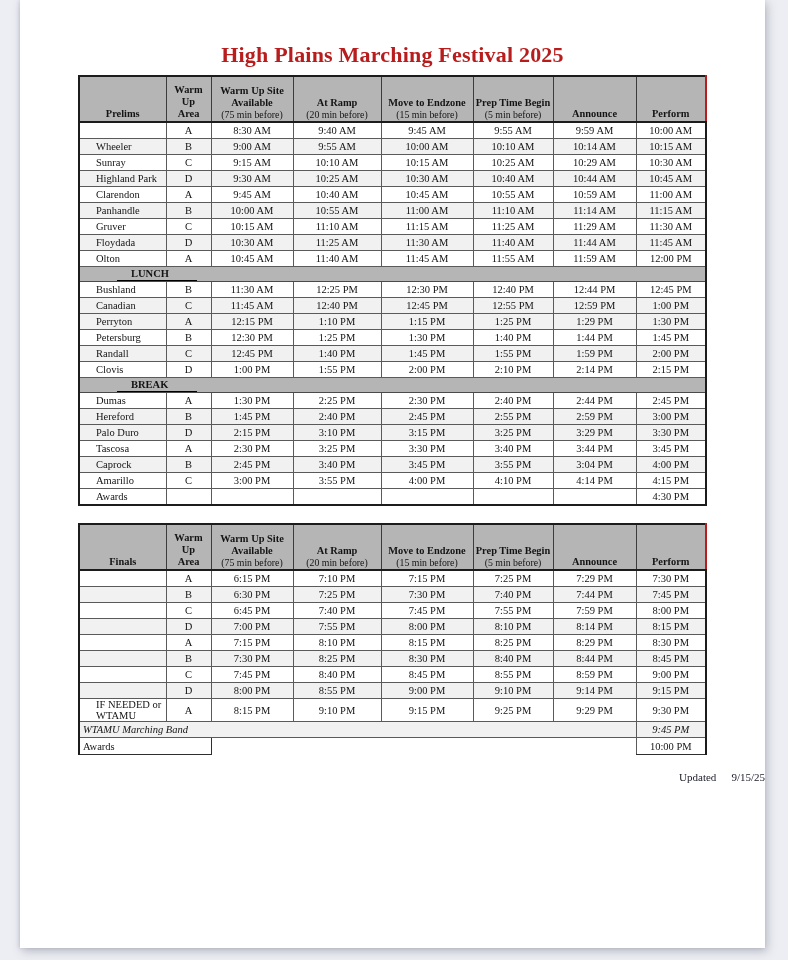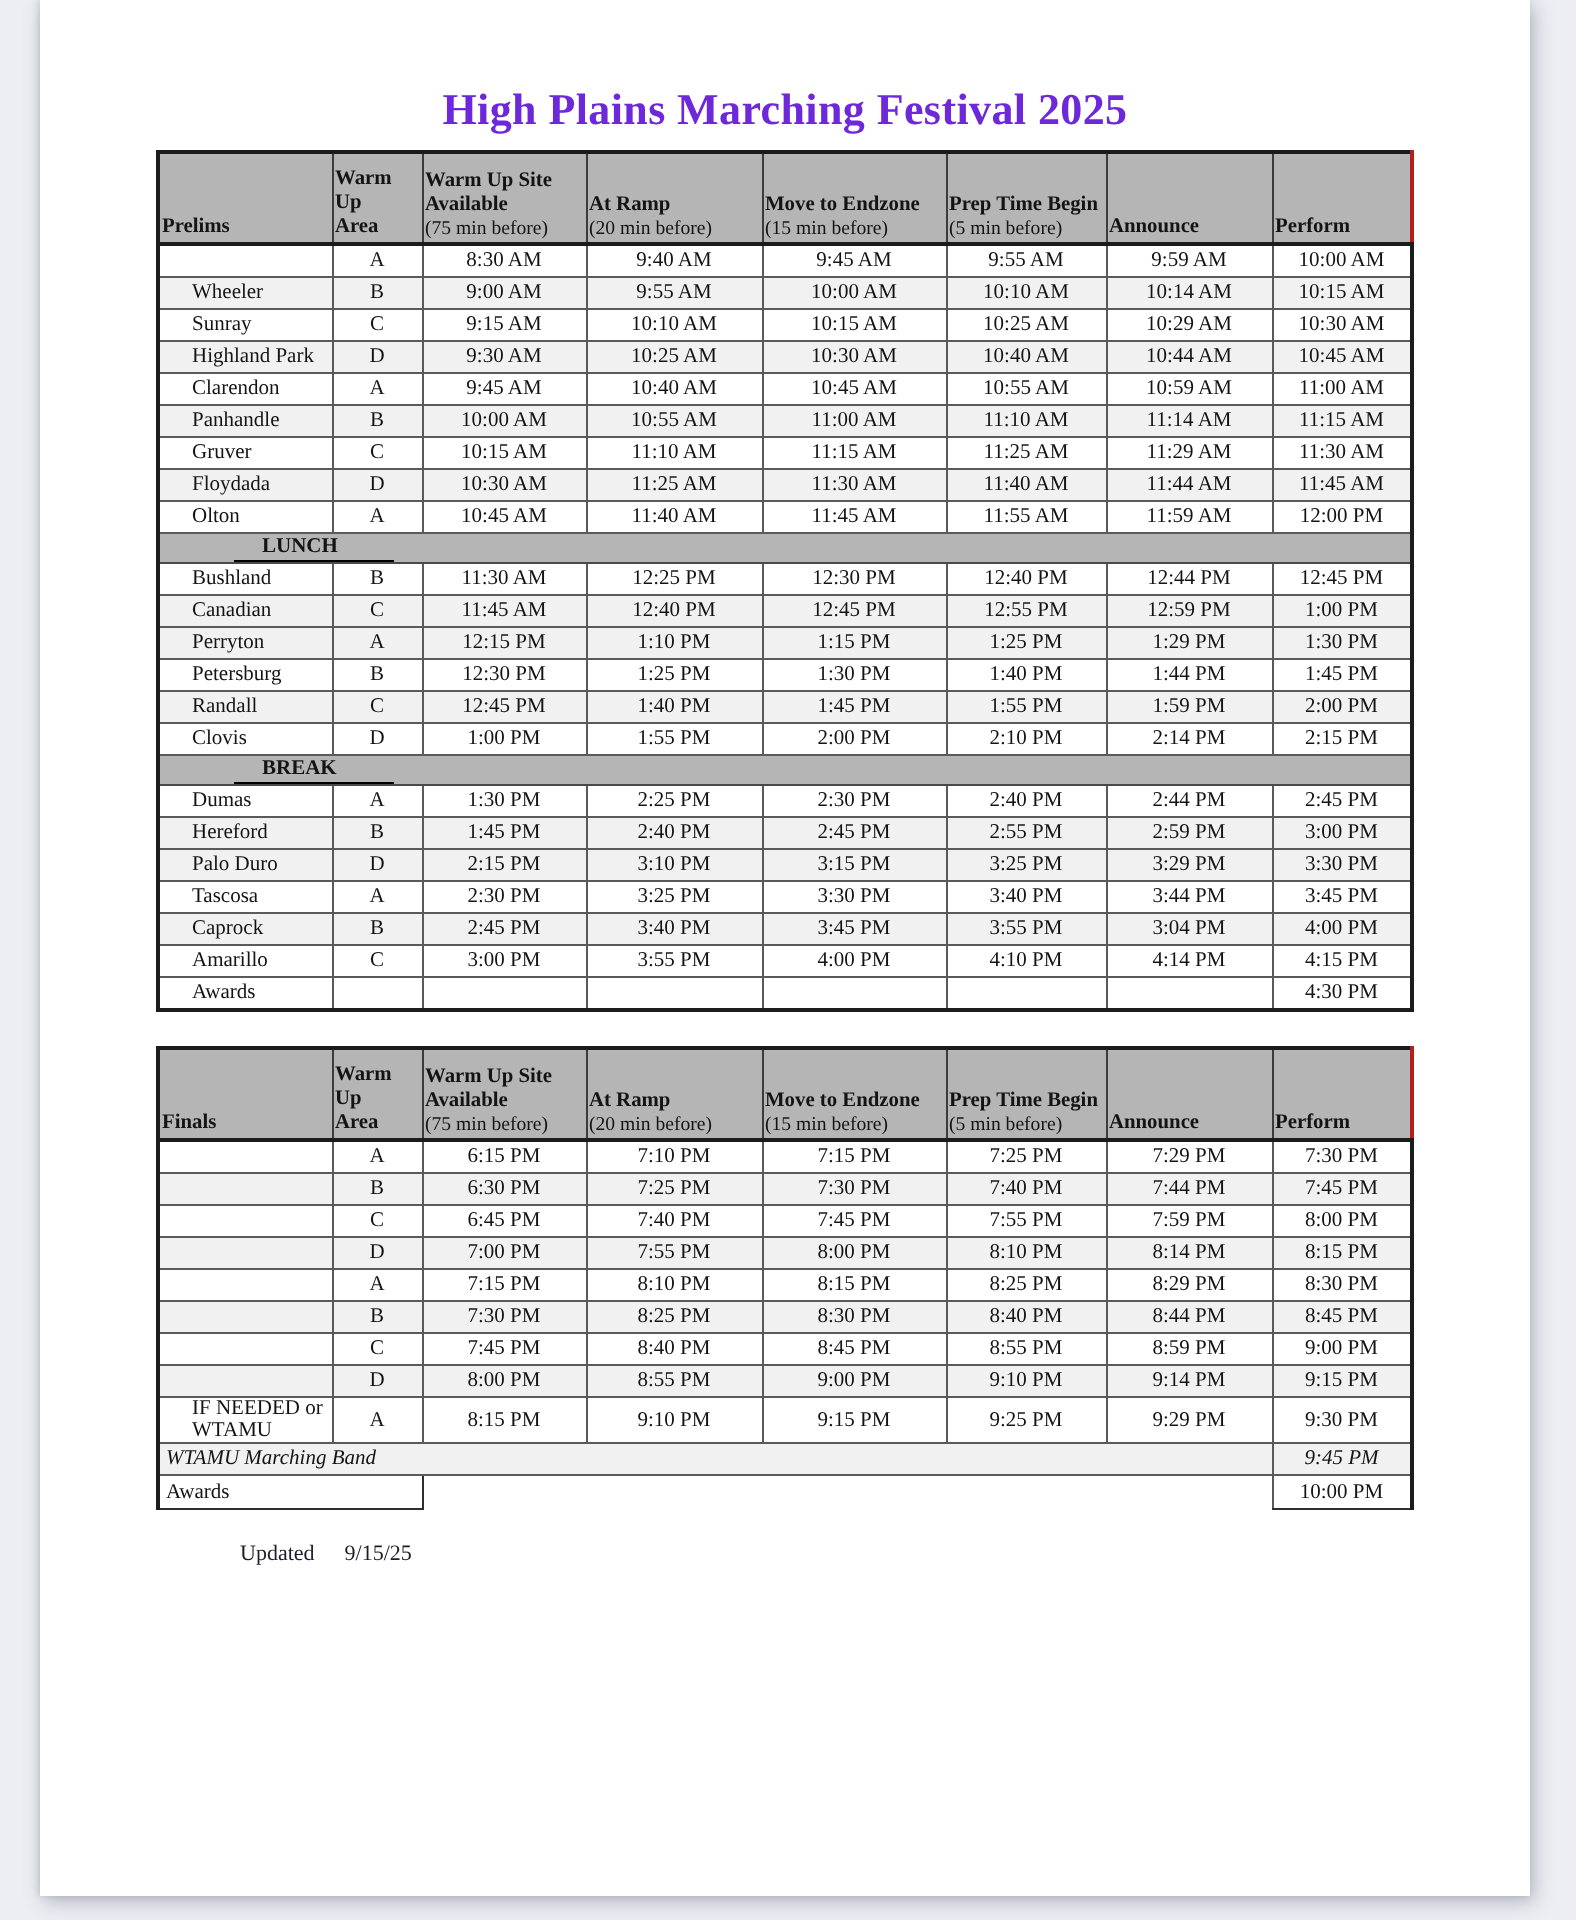--- a/index.html
+++ b/index.html
@@ -15,21 +15,21 @@
     position:absolute;left:20px;top:0;
     width:745px;height:948px;
     background:#ffffff;
     box-shadow:2px 3px 9px rgba(90,95,115,0.38), -1px 0 3px rgba(90,95,115,0.18);
   }
   .doc-title{
     margin:42px 0 0 0;
     text-align:center;
     font-size:22px;
     font-weight:bold;
-    color:#6d28d9;
+    color:#b91c1c;
     letter-spacing:0.2px;
   }
   table.sched{
     border-collapse:collapse;
     table-layout:fixed;
     width:627px;
     margin-left:58px;
     font-size:10.5px;
     color:#141414;
   }
@@ -39,21 +39,21 @@
   
   thead th{
     background:#b5b5b5;
     border:1px solid #3c3c3c;
     border-top:2px solid #1c1c1c;
     border-bottom:2px solid #1c1c1c;
     vertical-align:bottom;
     font-weight:bold;
     padding:2px 1px 1px 1px;
     height:41px;
-    text-align:left;
+    text-align:center;
     font-size:10.4px;
     line-height:12px;
   }
   thead th:first-child{border-left:2px solid #1c1c1c;}
   thead th:last-child{border-right:2px solid #b91c1c;}
   th .main{display:block;font-weight:bold;}
   th .pre{white-space:pre-line;}
   th .sub{display:block;font-weight:normal;font-size:9.8px;line-height:11px;}
 
   
@@ -109,20 +109,21 @@
   tr.awards-row .awards-time{
     border:1px solid #5a5a5a;
     border-right:2px solid #1c1c1c;
     border-bottom:1.5px solid #2e2e2e;
   }
 
   .updated-line{
     margin:16px 0 0 100px;
     font-size:11px;
     color:#1c1c2a;
+    text-align:right;
   }
   .updated-line .date{margin-left:15px;}
 </style>
 </head>
 <body>
 
 <div class="page">
 
   <h1 class="doc-title">High Plains Marching Festival 2025</h1>
 

